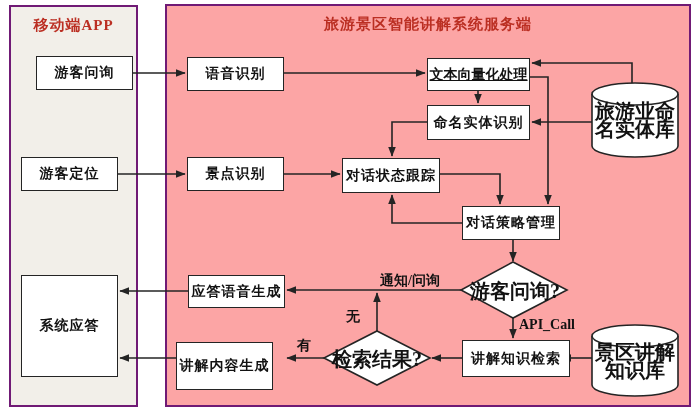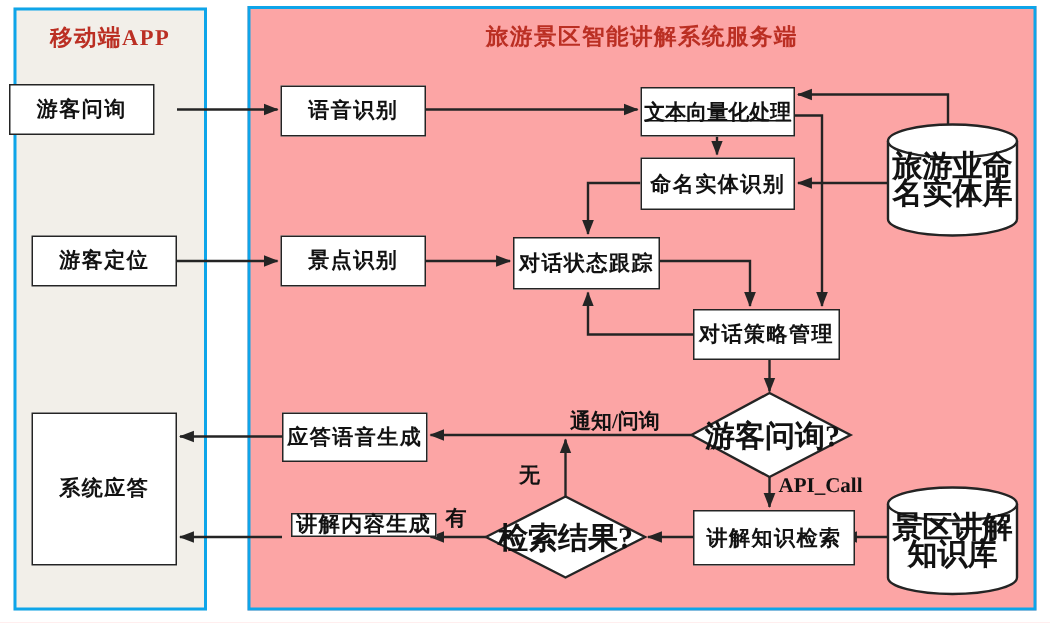--- a/index.html
+++ b/index.html
@@ -1,20 +1,20 @@
 <!DOCTYPE html>
 <html><head>
 <meta charset="utf-8">
 <style>
   html,body{margin:0;padding:0;background:#ffffff;}
   .stage{
     position:relative;width:700px;height:415px;background:#ffffff;overflow:hidden;
     font-family:"Liberation Serif","DejaVu Serif",serif;
   }
-  .panel{position:absolute;box-sizing:border-box;border:2px solid #0ea5e9;padding-left:27px;}
+  .panel{position:absolute;box-sizing:border-box;border:2px solid #701a75;padding-left:27px;}
   .panel-mobile{left:9px;top:5px;width:129px;height:402px;background:#f2efe9;}
   .panel-server{left:165px;top:4px;width:526px;height:403px;background:#fca5a5;}
   .panel-title{
     position:absolute;left:0;top:9px;width:100%;text-align:center;
     font-weight:bold;font-size:15px;color:#bb2f23;letter-spacing:1px;
   }
   svg.wires{position:absolute;left:0;top:0;z-index:2;}
   .node{
     position:absolute;z-index:3;box-sizing:border-box;background:#ffffff;
     border:1.6px solid #242424;display:flex;align-items:center;justify-content:center;
@@ -74,28 +74,28 @@
     <g stroke="#242424" stroke-width="1.6" fill="#ffffff">
       <polygon points="513,262 567,290 513,318 461,290"></polygon>
       <polygon points="377,331 430,358 377,385 324,358"></polygon>
       <path d="M592,94 L592,146 A43,11 0 0 0 678,146 L678,94"></path>
       <ellipse cx="635" cy="94" rx="43" ry="11"></ellipse>
       <path d="M592,336 L592,385 A43,11 0 0 0 678,385 L678,336"></path>
       <ellipse cx="635" cy="336" rx="43" ry="11"></ellipse>
     </g>
   </svg>
 
-  <div class="node" style="left:6px;top:56px;width:97px;height:34px;">游客问询</div>
+  <div class="node" style="left:36px;top:56px;width:97px;height:34px;">游客问询</div>
   <div class="node" style="left:21px;top:157px;width:97px;height:34px;">游客定位</div>
   <div class="node" style="left:21px;top:275px;width:97px;height:102px;">系统应答</div>
 
   <div class="node" style="left:187px;top:57px;width:97px;height:34px;">语音识别</div>
   <div class="node" style="left:187px;top:157px;width:97px;height:34px;">景点识别</div>
   <div class="node" style="left:188px;top:275px;width:97px;height:33px;">应答语音生成</div>
-  <div class="node" style="left:194px;top:342px;width:97px;height:16px;">讲解内容生成</div>
+  <div class="node" style="left:176px;top:342px;width:97px;height:48px;">讲解内容生成</div>
 
   <div class="node tight" style="left:427px;top:58px;width:103px;height:33px;text-decoration:underline;">文本向量化处理</div>
   <div class="node" style="left:427px;top:105px;width:103px;height:35px;">命名实体识别</div>
   <div class="node" style="left:342px;top:158px;width:98px;height:35px;">对话状态跟踪</div>
   <div class="node" style="left:462px;top:206px;width:98px;height:34px;text-align:right;">对话策略管理</div>
   <div class="node" style="left:462px;top:340px;width:108px;height:37px;">讲解知识检索</div>
 
   <div class="shape-label" style="left:461px;top:282px;width:108px;">游客问询?</div>
   <div class="shape-label" style="left:323px;top:350px;width:108px;">检索结果?</div>
 

